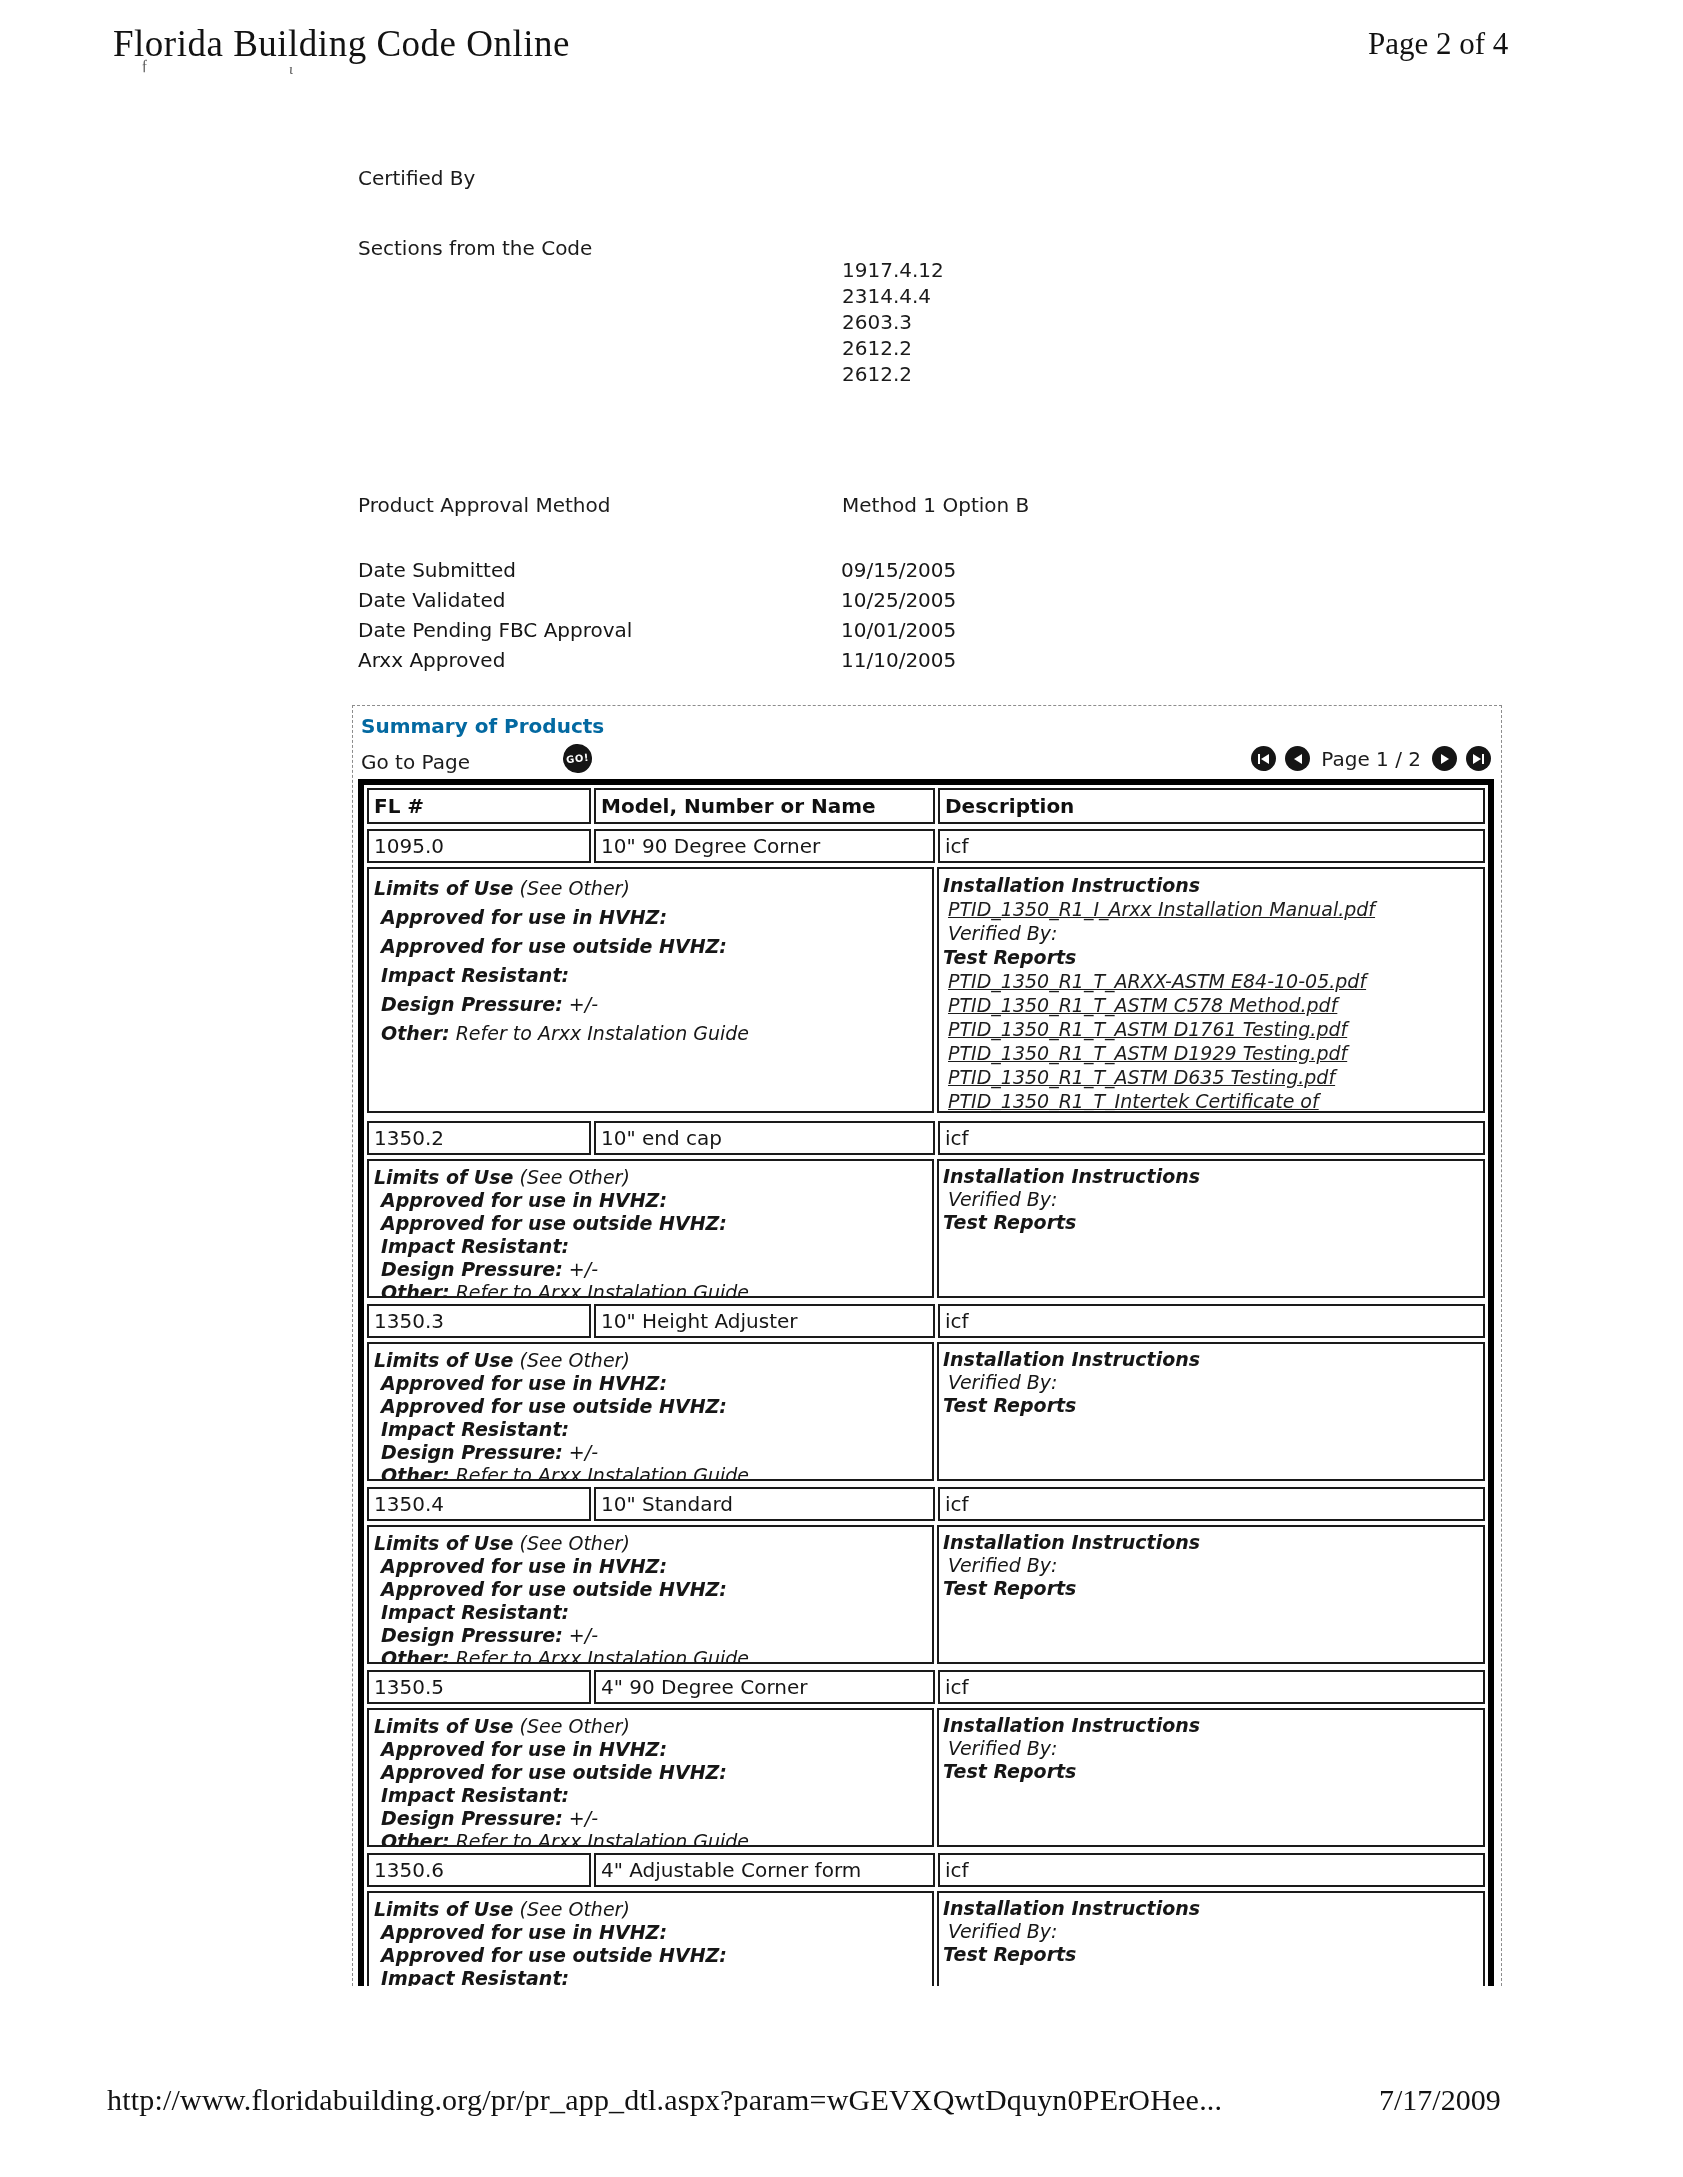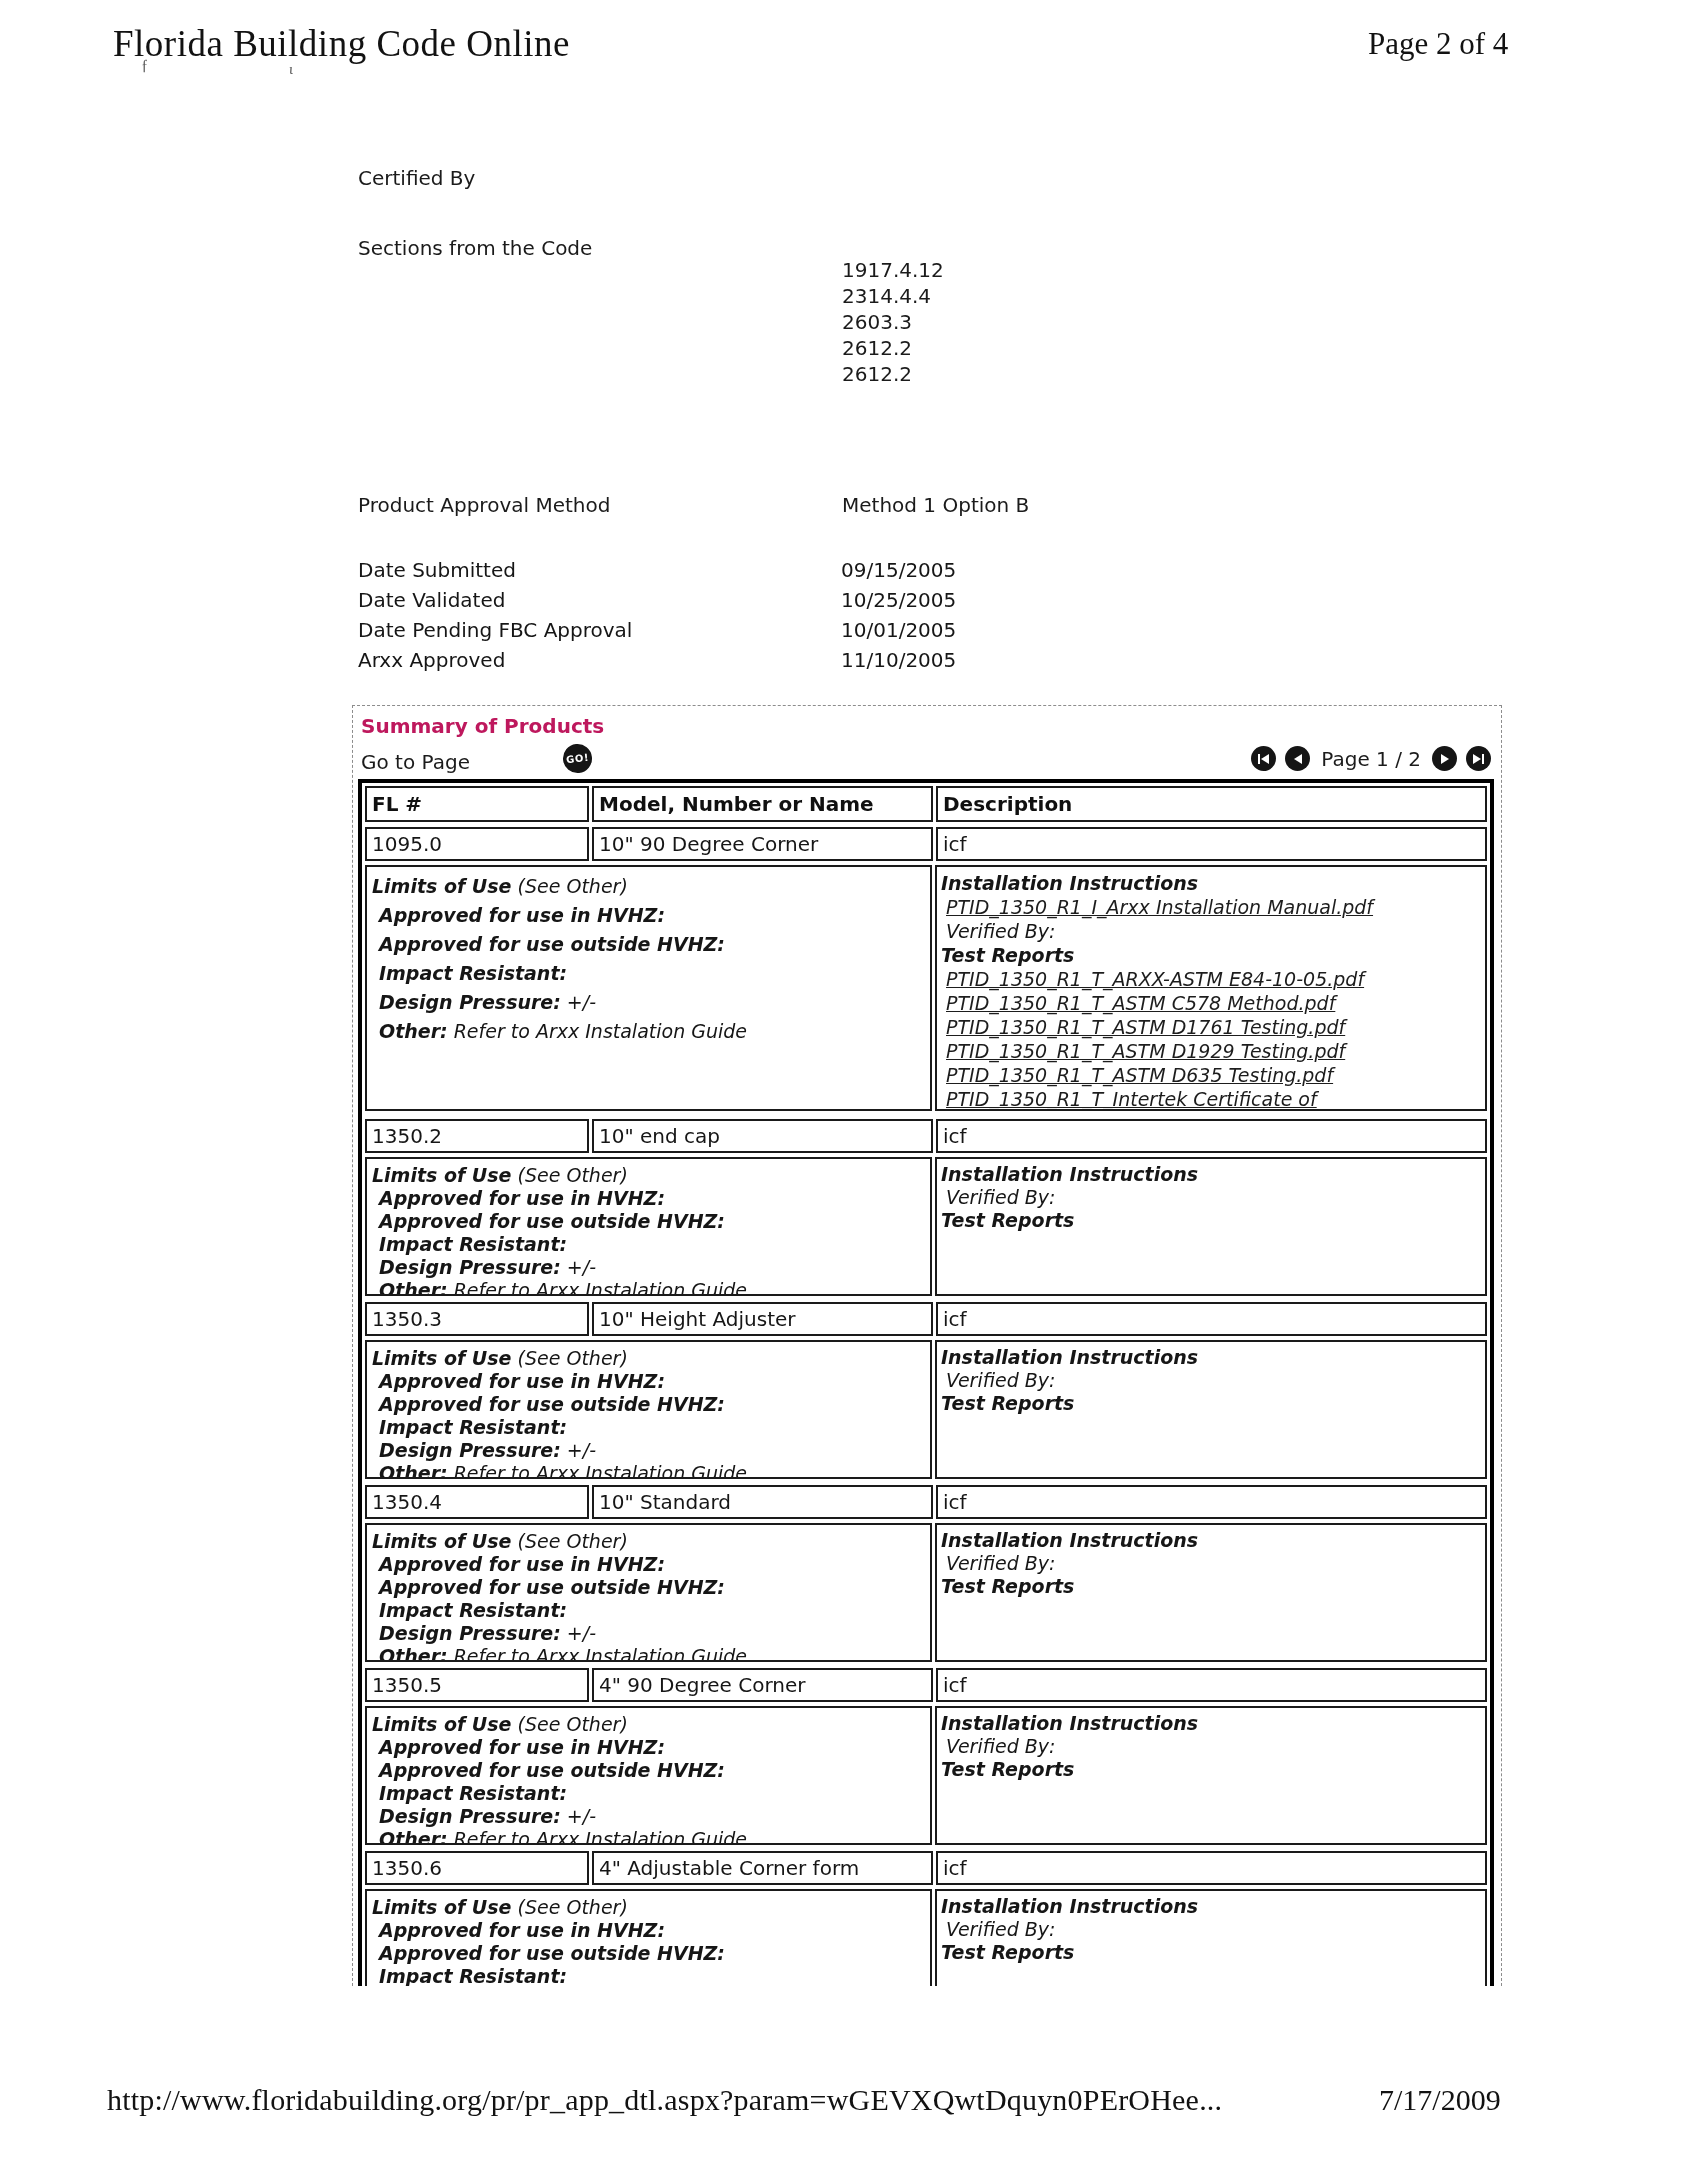--- a/index.html
+++ b/index.html
@@ -27,37 +27,37 @@
   .date-row{position:relative; height:30px;}
   .date-row .dlabel{font-size:20px;}
   .date-row .dvalue{position:absolute; left:483px; top:0; font-size:20px;}
 
   
   .summary-box{
     position:absolute; left:352px; top:705px; width:1150px; height:1281px;
     border-top:1px dashed #8d8d8d; border-left:1px dashed #8d8d8d; border-right:1px dashed #8d8d8d;
     overflow:hidden; box-sizing:border-box;
   }
-  .summary-title{position:absolute; left:8px; top:8px; font-size:20px; font-weight:bold; color:#be185d;}
+  .summary-title{position:absolute; left:8px; top:8px; font-size:20px; font-weight:bold; color:#0369a1;}
   .goto-label{position:absolute; left:8px; top:44px; font-size:20px; color:#1b1b1b;}
   .go-btn{
     position:absolute; left:210px; top:38px; width:29px; height:29px; border-radius:50%;
     background:#151515; color:#fff; font-size:10px; font-weight:bold;
     display:flex; align-items:center; justify-content:center; letter-spacing:0.5px;
     transform:rotate(-6deg); cursor:pointer;
   }
   .pager{position:absolute; right:10px; top:40px; display:flex; align-items:center; gap:9px;}
   .pager-text{font-size:20px; color:#1b1b1b; margin:0 2px; white-space:nowrap;}
   .pbtn{width:25px; height:25px; border-radius:50%; background:#151515; display:flex; align-items:center; justify-content:center; gap:1px; cursor:pointer;}
   .tri-l{width:0;height:0;border-top:5px solid transparent;border-bottom:5px solid transparent;border-right:8px solid #fff;}
   .tri-r{width:0;height:0;border-top:5px solid transparent;border-bottom:5px solid transparent;border-left:8px solid #fff;}
   .pbar{width:2px;height:10px;background:#fff;}
 
   
-  .prod-table{position:absolute; left:5px; top:73px; width:1136px; border:4px solid #000000; padding:3px; box-sizing:border-box;}
+  .prod-table{position:absolute; left:5px; top:73px; width:1136px; border:6px solid #000000; padding:3px; box-sizing:border-box;}
   .trow{display:flex; gap:3px;}
   .cell{border:2px solid #1a1a1a; box-sizing:border-box; background:#fff;}
   .hdr-row{margin-bottom:5px;}
   .hdr-row .cell{height:36px; display:flex; align-items:center; font-weight:bold; font-size:20px; padding-left:5px; color:#101010;}
   .id-row{margin-bottom:4px;}
   .id-row .cell{height:34px; display:flex; align-items:center; font-size:20px; padding-left:5px;}
   .c-fl{width:224px; flex:none;}
   .c-model{width:341px; flex:none;}
   .c-desc{flex:1;}
   .detail-row{margin-bottom:6px;}

